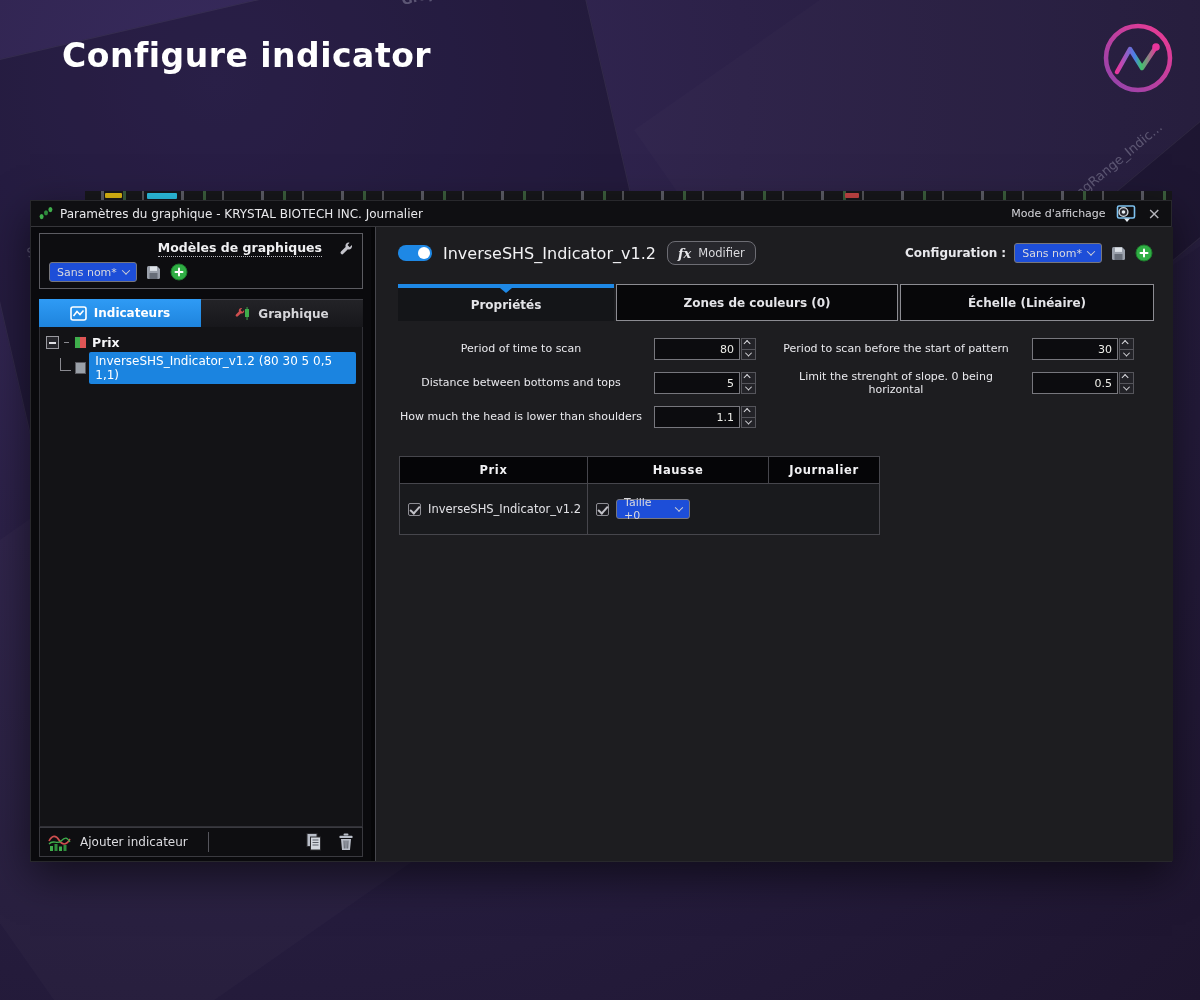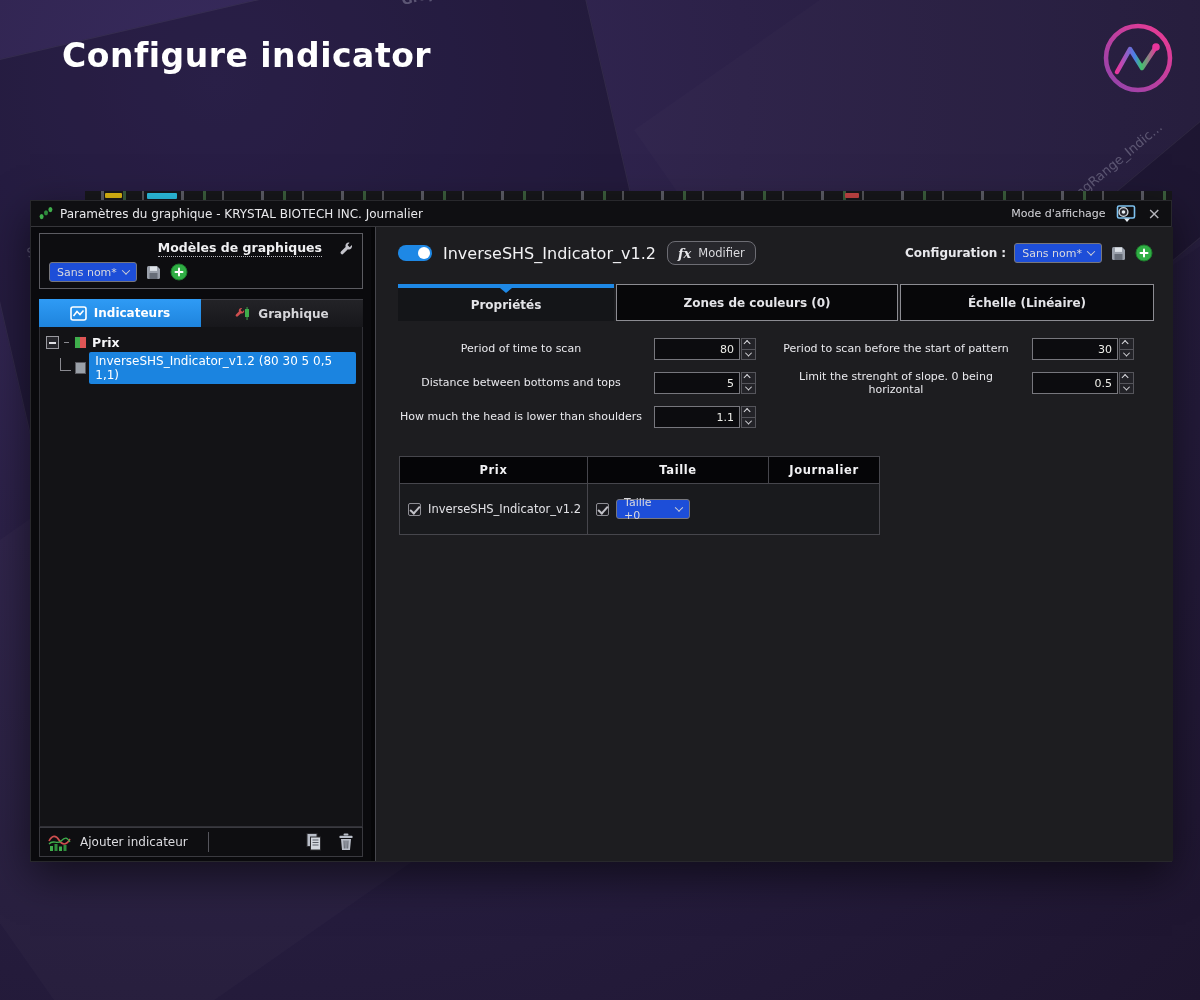--- a/index.html
+++ b/index.html
@@ -458,21 +458,21 @@
                 </span>
             </span>
           </span>
           <span></span>
             <span></span>
         </div>
 
         <div class="ptable">
           <div class="ptable-head">
             <span class="th c0">Prix</span>
-            <span class="th c1">Taille</span>
+            <span class="th c1">Hausse</span>
             <span class="th c2">Journalier</span>
           </div>
           <div class="ptable-row">
             <span class="td c0">
               <span class="checkbox checked"></span>
               <span class="row-name">InverseSHS_Indicator_v1.2</span>
             </span>
             <span class="td c2">
               <span class="checkbox checked"></span>
               <span class="dd size-dd">

